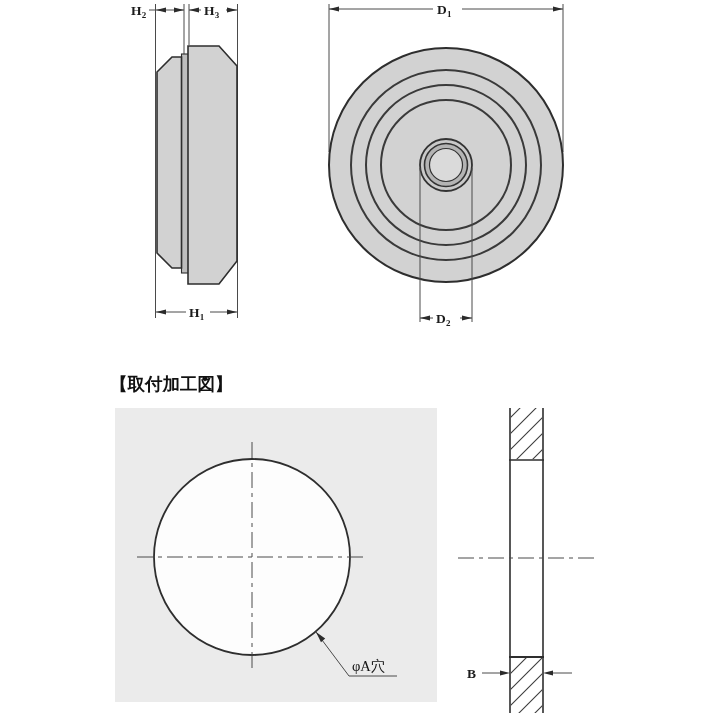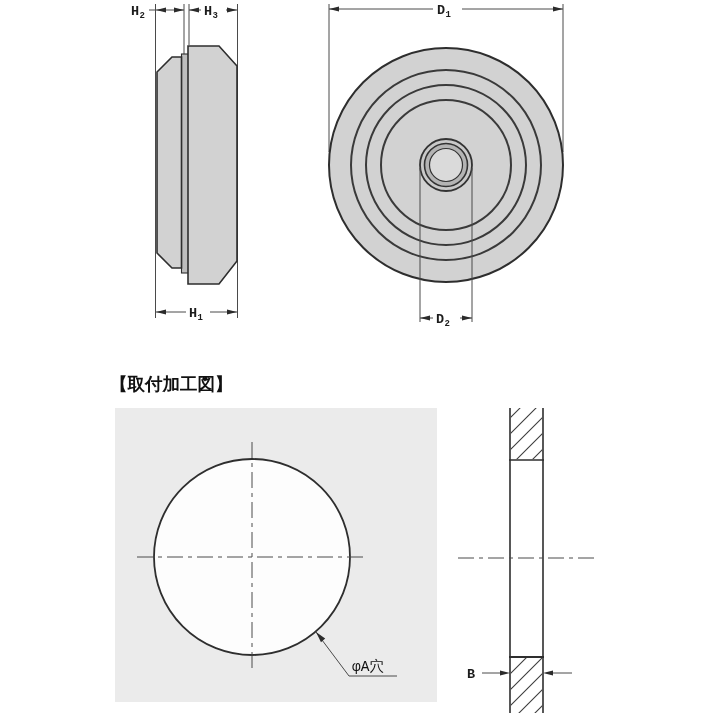--- a/index.html
+++ b/index.html
@@ -1,20 +1,20 @@
 <!DOCTYPE html>
 <html><head>
 <meta charset="utf-8">
 <style>
   html,body{margin:0;padding:0;background:#ffffff;}
   .canvas{
     position:relative;
     width:713px;height:713px;
     background:#ffffff;
-    font-family:Liberation Mono, monospace;
+    font-family:Liberation Serif, serif;
     overflow:hidden;
   }
   svg{display:block;}
   text{fill:#1c1c1c;}
   .dimlabel{font-size:13.5px;font-weight:bold;letter-spacing:.3px;}
   .sub{font-size:9px;font-weight:bold;}
   .jp-title{font-size:17.5px;font-weight:bold;fill:#111;}
   .jp-small{font-size:14.5px;fill:#111;}
   .thin{stroke:#4a4a4a;stroke-width:1;fill:none;}
   .outline{stroke:#2e2e2e;stroke-width:1.6;fill:#d2d2d2;}

